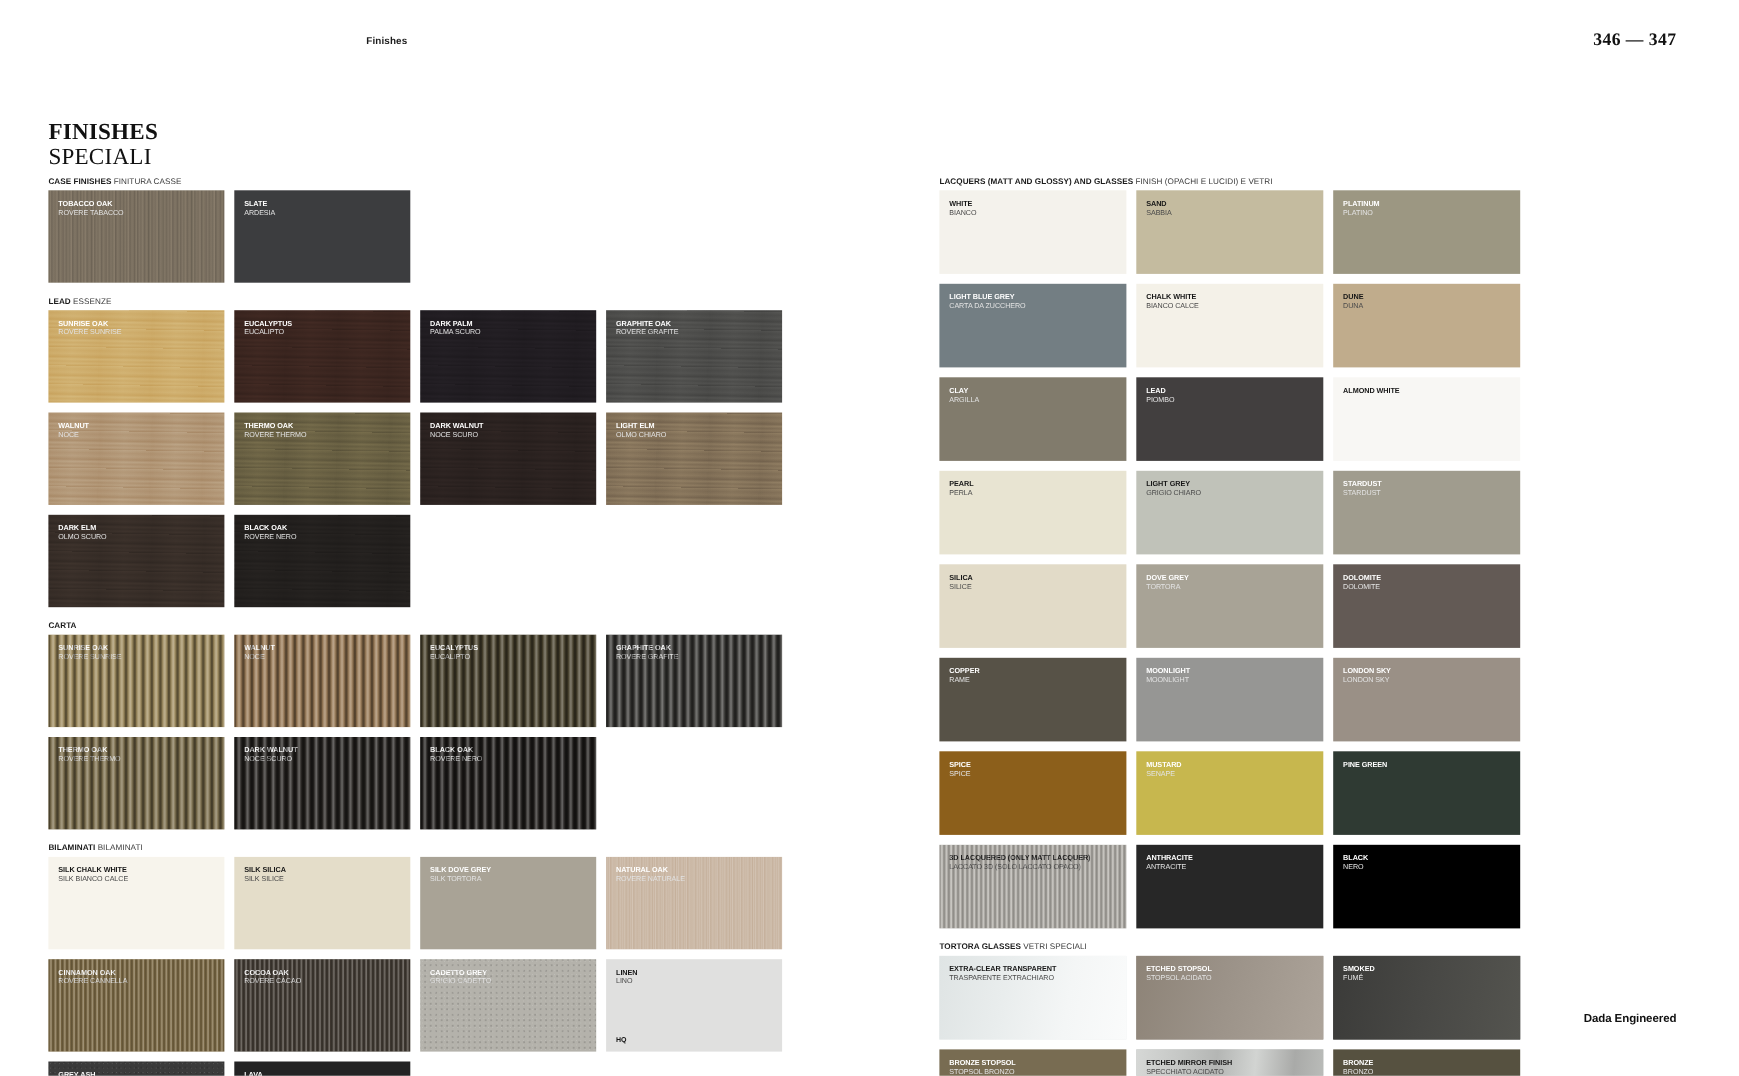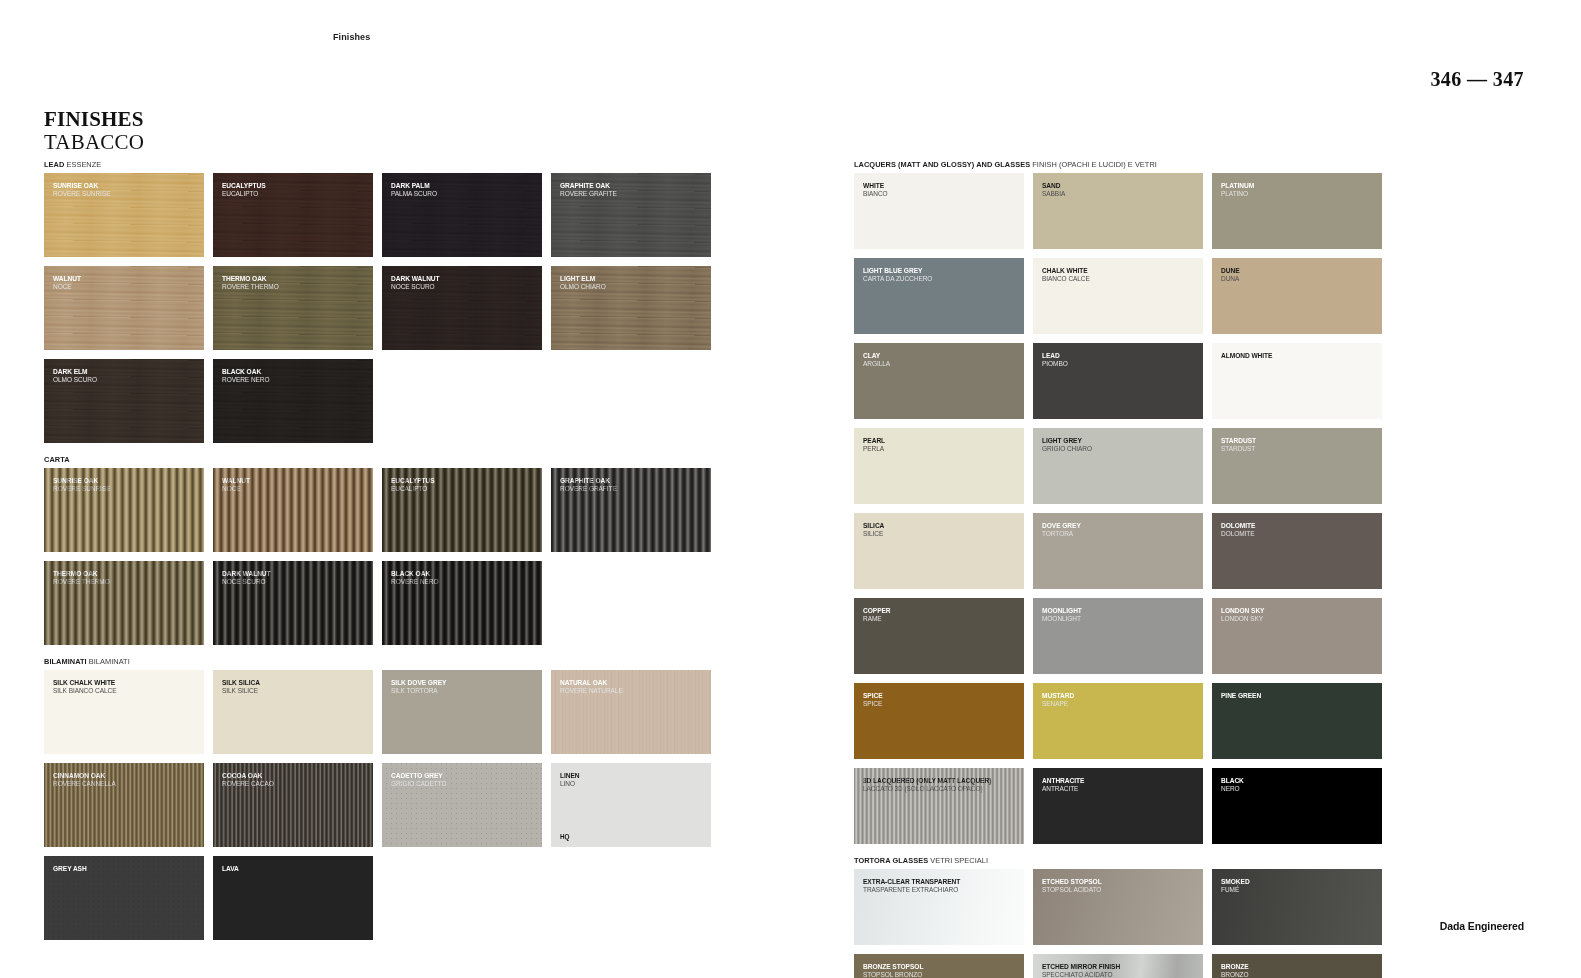--- a/index.html
+++ b/index.html
@@ -13,23 +13,22 @@
 
   
   .running-head {
     position: absolute; left: 333px; top: 32px;
     font-size: 9px; font-weight: bold; color: #1b1b1b;
     letter-spacing: .1px;
   }
   .folio {
     position: absolute; right: 57px; top: 28px;
     font-family: "Liberation Serif", serif;
-    font-size: 20px; font-weight: bold; color: #111;
+    font-size: 16px; font-weight: bold; color: #111;
     letter-spacing: .4px;
-    margin-top: 40px;
   }
   .colophon {
     position: absolute; right: 57px; bottom: 46px;
     font-size: 10.5px; font-weight: bold; color: #111;
     letter-spacing: -.1px;
   }
 
   
   .title-block { position: absolute; left: 44px; top: 108px; }
   .title-en {
@@ -152,25 +151,45 @@
 <body>
 
 <div class="page">
 
   <div class="running-head">Finishes</div>
   <div class="folio">346 — 347</div>
   <div class="colophon">Dada Engineered</div>
 
   <div class="title-block">
     <div class="title-en">FINISHES</div>
-    <div class="title-it">TABACCO</div>
+    <div class="title-it">SPECIALI</div>
   </div>
 
   <div class="col-left">
 
+    <div class="sec">
+      <div class="sec-head">
+        <span class="en">CASE FINISHES</span>
+        <span class="it">FINITURA CASSE</span>
+      </div>
+      <div class="grid r4">
+          <div class="sw dark tex-wood-v" style="background-color: rgb(125, 114, 98);">
+            <div class="lbl">
+              <span class="name">TOBACCO OAK</span>
+              <span class="sub">ROVERE TABACCO</span>
+            </div>
+          </div>
+          <div class="sw dark" style="background-color: rgb(60, 61, 63);">
+            <div class="lbl">
+              <span class="name">SLATE</span>
+              <span class="sub">ARDESIA</span>
+            </div>
+          </div>
+        </div>
+    </div>
 
     <div class="sec">
       <div class="sec-head">
         <span class="en">LEAD</span>
         <span class="it">ESSENZE</span>
       </div>
       <div class="grid r4">
           <div class="sw dark tex-wood-h" style="background-color: rgb(207, 174, 109);">
             <div class="lbl">
               <span class="name">SUNRISE OAK</span>

